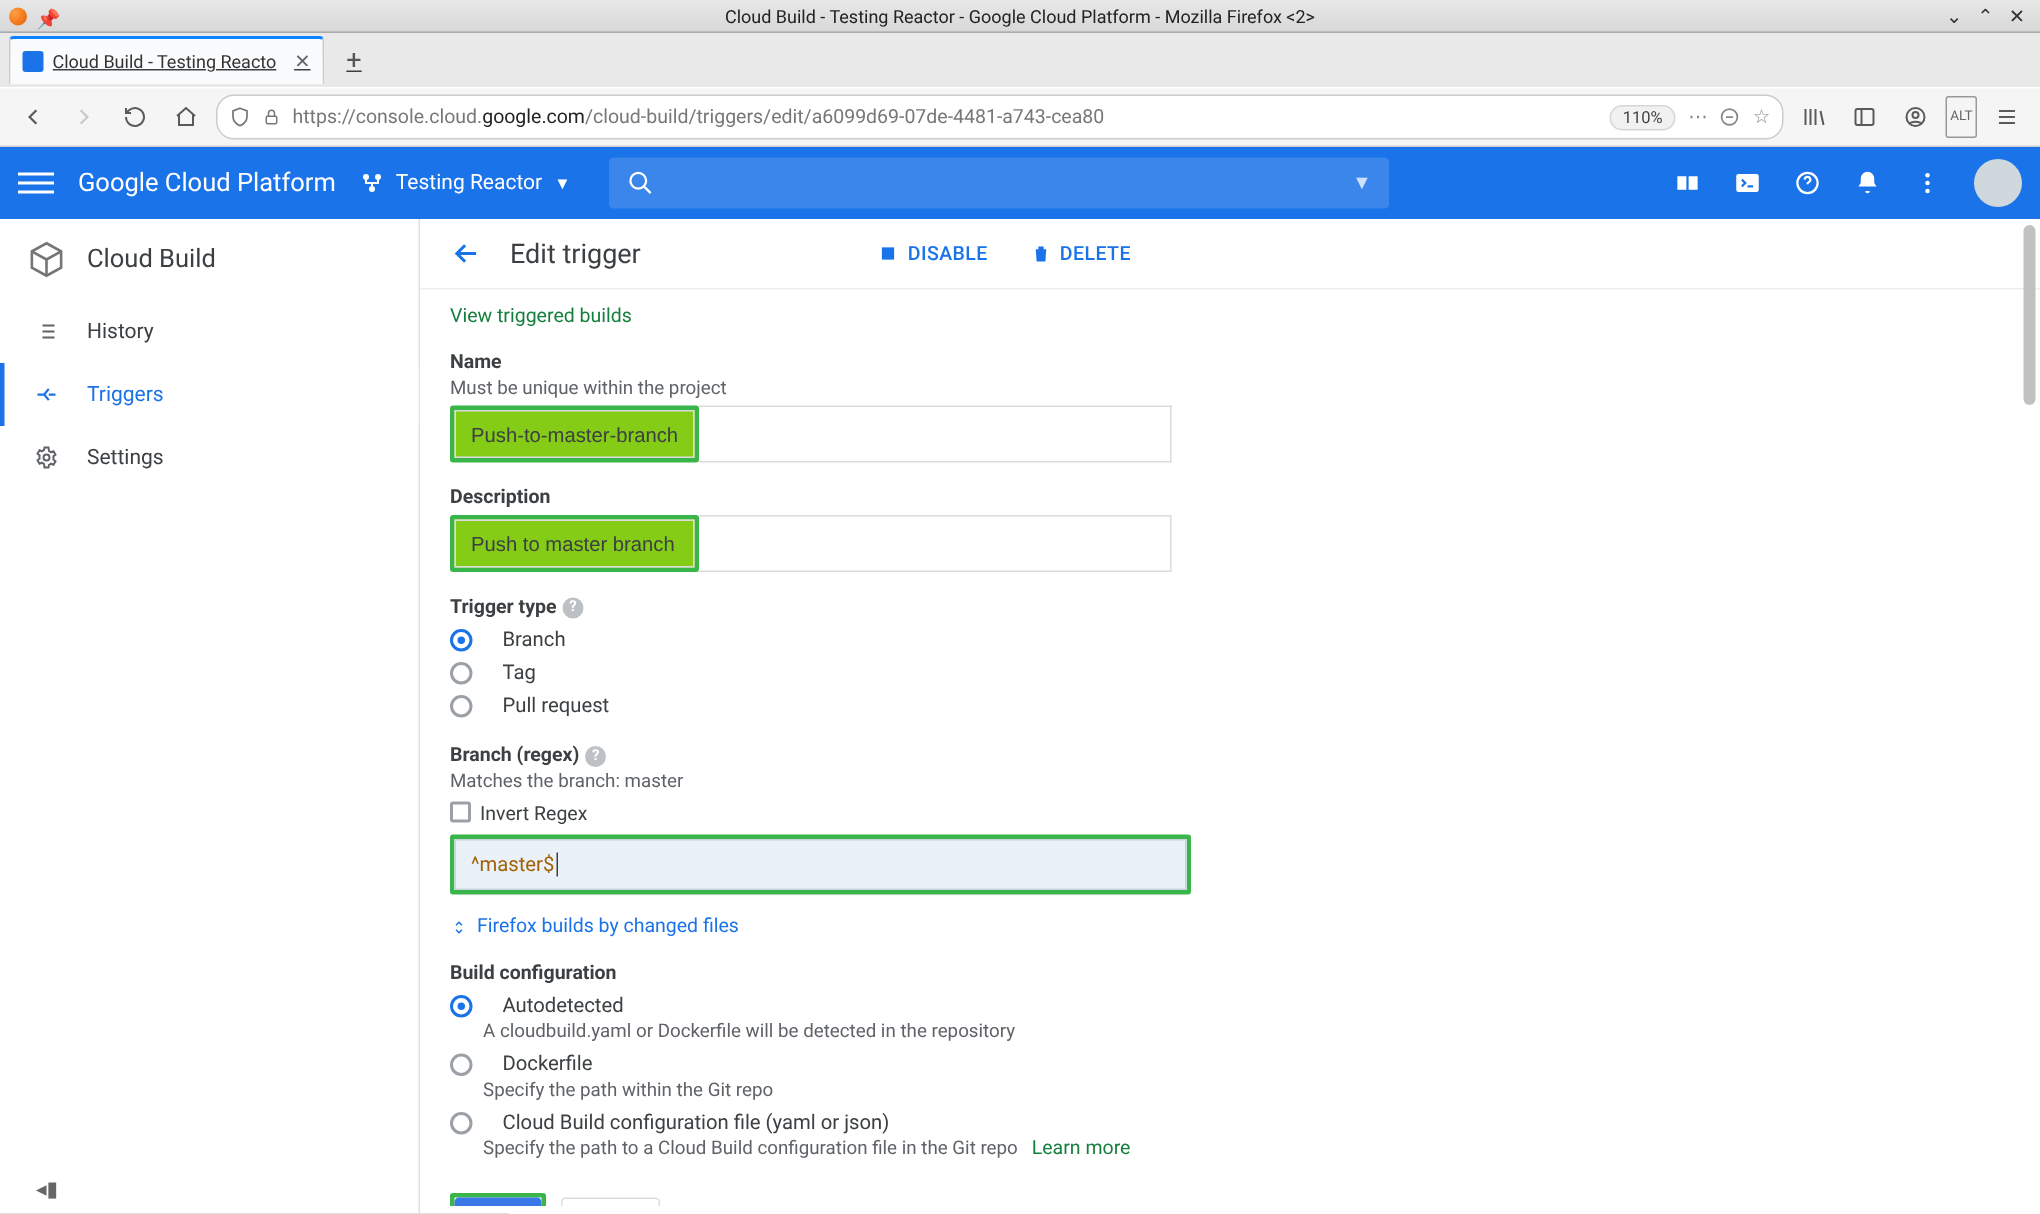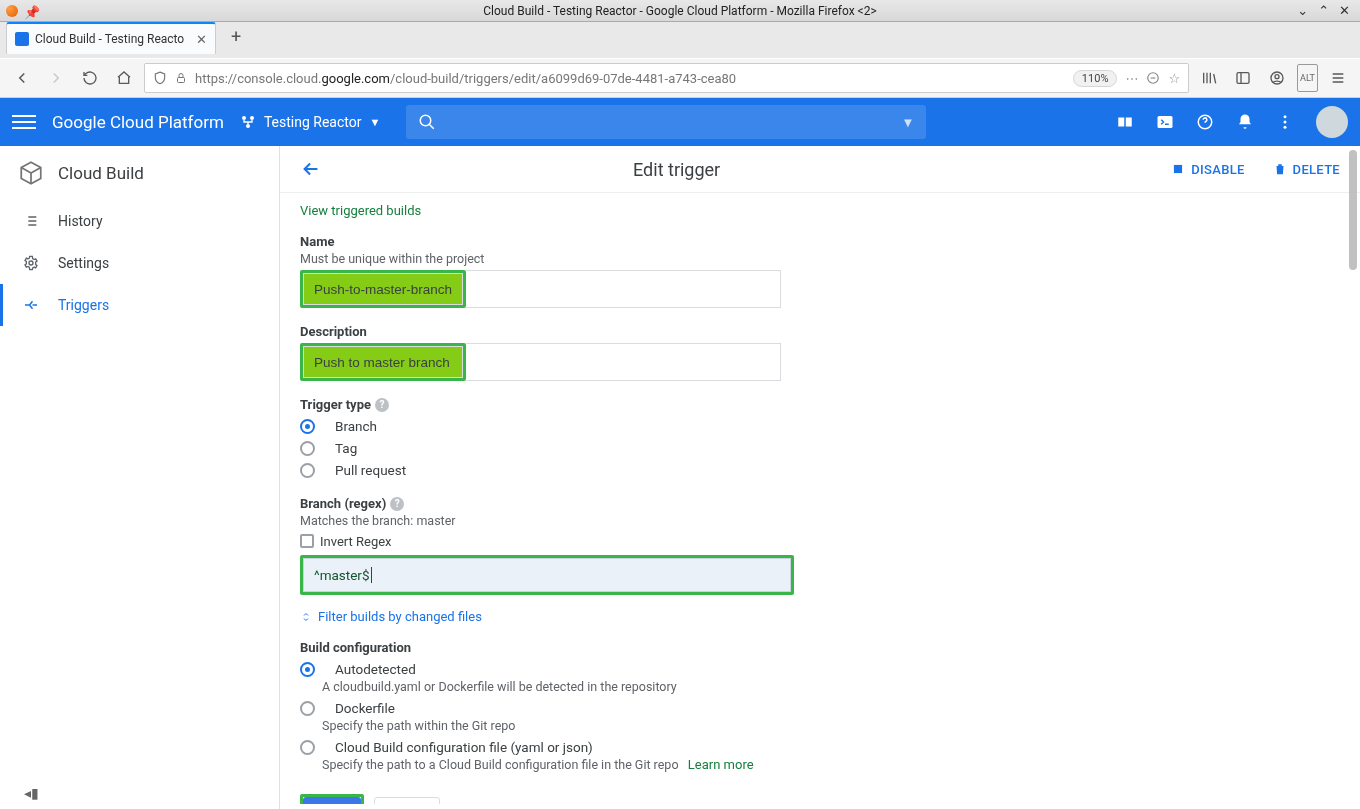--- a/index.html
+++ b/index.html
@@ -4,31 +4,31 @@
 <style>
   * { box-sizing: border-box; margin: 0; padding: 0; }
   html, body { width: 1360px; height: 809px; font-family: "Segoe UI", Roboto, "Helvetica Neue", Arial, sans-serif; font-size: 13px; color: #3c4043; background: #c5c5c5; overflow: hidden; }
   
   .titlebar { height: 22px; background: linear-gradient(#e8e8e8,#d8d8d8); border-bottom: 1px solid #aaa; display:flex; align-items:center; position:relative; }
   .titlebar .left-ico { display:flex; gap:6px; padding-left:6px; }
   .titlebar .left-ico span { width:12px; height:12px; display:inline-block; }
   .titlebar .title { position:absolute; left:0; right:0; text-align:center; font-size:12px; color:#222; }
   .titlebar .win-ctrl { margin-left:auto; display:flex; gap:10px; padding-right:10px; font-size:13px; color:#333; }
   
-  .ff-tabs { height: 36px; background:#e9e9ea; display:flex; align-items:flex-start; padding-left:6px; }
+  .ff-tabs { height: 36px; background:#e9e9ea; display:flex; align-items:center; padding-left:6px;text-decoration:underline; }
   .ff-tab { height:32px; min-width:210px; max-width:220px; background:#fafbfc; border:1px solid #ccc; border-bottom:none; border-top:2px solid #0a84ff; border-radius:3px 3px 0 0; display:flex; align-items:center; padding:0 8px; font-size:12px; color:#333; gap:6px; }
   .ff-tab .favicon { width:14px;height:14px; background:#1a73e8; border-radius:2px; }
   .ff-tab .label { flex:1; white-space:nowrap; overflow:hidden; text-overflow:ellipsis; }
   .ff-tab .x { color:#666; font-size:13px; }
   .ff-newtab { width:28px; height:28px; display:flex; align-items:center; justify-content:center; color:#555; font-size:18px; margin-left:6px; }
   
   .ff-toolbar { height:40px; background:#f5f5f6; display:flex; align-items:center; padding:0 8px; gap:6px; border-top:1px solid #fff; border-bottom:1px solid #d0d0d0; }
   .ff-btn { width:28px; height:28px; display:flex; align-items:center; justify-content:center; color:#5a5a5a; border-radius:4px; }
   .ff-btn.disabled { color:#bbb; }
-  .urlbar { flex:1; height:30px; border:1px solid #ccc; border-radius:2px; background:#fff; display:flex; align-items:center; padding:0 8px; gap:8px; font-size:13px; color:#777; }
+  .urlbar { flex:1; height:30px; border:1px solid #ccc; border-radius:12px; background:#fff; display:flex; align-items:center; padding:0 8px; gap:8px; font-size:13px; color:#777; }
   .urlbar .shield,.urlbar .lock { color:#777; }
   .urlbar .zoom { background:#f1f1f1; border:1px solid #d6d6d6; border-radius:10px; padding:1px 8px; font-size:11px; color:#444; margin-left:auto; }
   .urlbar .dots,.urlbar .star { color:#888; }
   .urltext { white-space:nowrap; overflow:hidden; }
   .urltext .host { color:#222; }
   
   .gcp-header { height:48px; background:#1a73e8; color:#fff; display:flex; align-items:center; padding:0 12px; gap:16px; }
   .gcp-hamburger { width:24px; height:24px; display:flex; flex-direction:column; justify-content:center; gap:4px; }
   .gcp-hamburger span { height:2px; background:#fff; }
   .gcp-logo { font-size:17px; }
@@ -42,21 +42,21 @@
   .app { display:flex; height:calc(809px - 22px - 36px - 40px - 48px); background:#fff; }
   .sidebar { width:280px; border-right:1px solid #e0e0e0; }
   .sb-head { display:flex; align-items:center; gap:14px; padding:14px 18px; font-size:17px; color:#3c4043; }
   .sb-head .cube { width:26px;height:26px; color:#757575; }
   .sb-item { display:flex; align-items:center; gap:18px; padding:12px 22px; font-size:14px; color:#3c4043; }
   .sb-item.active { color:#1a73e8; background:#fff; border-left:0; position:relative; }
   .sb-item.active::before { content:""; position:absolute; left:0; top:0; bottom:0; width:3px; background:#1a73e8; }
   .sb-ico { width:18px; height:18px; color:inherit; display:flex; align-items:center; justify-content:center; }
   .sb-collapse { position:absolute; bottom:8px; left:24px; color:#666; font-size:14px; }
   .main { flex:1; position:relative; overflow:hidden; }
-  .page-head { display:flex; align-items:center; gap:18px; padding:12px 20px; border-bottom:1px solid #eee;justify-content:space-between; }
+  .page-head { display:flex; align-items:center; gap:18px; padding:12px 20px; border-bottom:1px solid #eee; }
   .page-head .back { color:#1a73e8; }
   .page-head h1 { font-size:18px; font-weight:400; color:#3c4043; }
   .page-head .actions { display:flex; gap:28px; margin-left:140px; }
   .txtbtn { color:#1a73e8; font-weight:500; font-size:13px; display:flex; align-items:center; gap:6px; letter-spacing:0.3px; }
   .body { padding:10px 20px 24px 20px; overflow:auto; height:calc(100% - 52px); }
   .link { color:#15803d; font-size:13px; }
   .section-label { font-size:13px; color:#3c4043; margin-top:16px; font-weight:700; }
   .helper { font-size:12.5px; color:#5f6368; margin-top:2px; }
   .hibox { border:3px solid #39b54a; border-radius:2px; display:inline-block; }
   .input { height:32px; border:1px solid #dadce0; background:#84cc16; font-size:13.5px; color:#3c4043; padding:0 10px; }
@@ -64,21 +64,21 @@
   .name-row .tail { flex:0 0 315px; border:1px solid #dadce0; border-left:none; height:38px; background:#fff; }
   .desc-row { display:flex; margin-top:4px;align-items:flex-end; }
   .desc-row .tail { flex:0 0 315px; border:1px solid #dadce0; border-left:none; height:38px; background:#fff; }
   .radio-row { display:flex; align-items:center; gap:20px; margin-top:6px; font-size:13.5px; color:#3c4043; }
   .radio { width:15px;height:15px;border-radius:50%; border:2px solid #9aa0a6; display:inline-block; position:relative; }
   .radio.checked { border-color:#1a73e8; }
   .radio.checked::after { content:""; position:absolute; inset:3px; background:#1a73e8; border-radius:50%; }
   .check { width:14px;height:14px;border:2px solid #9aa0a6; display:inline-block; border-radius:2px; margin-right:6px; position:relative; top:2px; }
   .branch-input-wrap { margin-top:6px; }
   .branch-input-wrap .hibox { display:block; width:494px; }
-  .branch-input { width:100%; height:34px; border:1px solid #c8d3de; background:#eaf1f8; padding:0 10px; font-size:13.5px; color:#14532d; display:flex; align-items:center; }
+  .branch-input { width:100%; height:34px; border:1px solid #c8d3de; background:#eaf1f8; padding:0 10px; font-size:13.5px; color:#a16207; display:flex; align-items:center; }
   .branch-input .caret { width:1px; height:16px; background:#3c4043; margin-left:1px; }
   .expand { color:#1a73e8; font-size:13px; display:flex; align-items:center; gap:6px; margin-top:14px; }
   .sub { margin-left:22px; font-size:12.5px; color:#5f6368; margin-top:2px; }
   .btnbar { margin-top:22px; display:flex; align-items:center; gap:10px; }
   .btn-primary { background:#3b78e7; color:#fff; border:none; border-radius:3px; padding:7px 14px; font-size:13px; }
   .btn-secondary { background:#fff; border:1px solid #dadce0; border-radius:3px; padding:6px 12px; font-size:13px; color:#3c4043; }
   .save-hi { display:inline-block; border:3px solid #39b54a; border-radius:2px; }
   .scrollbar-fake { position:absolute; right:2px; top:0; bottom:0; width:12px; }
   .scrollbar-fake .thumb { position:absolute; top:4px; right:1px; width:8px; height:120px; background:#c1c1c1; border-radius:4px; }
   svg { display:block; }
@@ -254,36 +254,36 @@
       <span>Cloud Build</span>
     </div>
     <div class="sb-item">
       <span class="sb-ico">
           <svg width="16" height="16" viewBox="0 0 24 24" stroke="#5f6368" stroke-width="2" fill="none">
             <path d="M8 6h12M8 12h12M8 18h12M4 6h.01M4 12h.01M4 18h.01"></path>
           </svg>
         </span>
       <span>History</span>
     </div>
+    <div class="sb-item active">
+      <span class="sb-ico">
+          <svg width="18" height="18" viewBox="0 0 24 24" stroke="#1a73e8" stroke-width="2" fill="none">
+            <path d="M4 12h6M14 12h6M10 12l4-5M10 12l4 5"></path>
+          </svg>
+        </span>
+      <span>Triggers</span>
+    </div>
     <div class="sb-item">
       <span class="sb-ico">
           <svg width="16" height="16" viewBox="0 0 24 24" stroke="#5f6368" stroke-width="2" fill="none">
             <circle cx="12" cy="12" r="3"></circle>
             <path d="M19 12a7 7 0 0 0-.1-1.2l2.1-1.6-2-3.4-2.5 1a7 7 0 0 0-2-1.2L14 2h-4l-.5 2.6a7 7 0 0 0-2 1.2l-2.5-1-2 3.4 2.1 1.6A7 7 0 0 0 5 12c0 .4 0 .8.1 1.2L3 14.8l2 3.4 2.5-1a7 7 0 0 0 2 1.2L10 22h4l.5-2.6a7 7 0 0 0 2-1.2l2.5 1 2-3.4-2.1-1.6c.1-.4.1-.8.1-1.2z"></path>
           </svg>
         </span>
       <span>Settings</span>
-    </div>
-    <div class="sb-item active">
-      <span class="sb-ico">
-          <svg width="18" height="18" viewBox="0 0 24 24" stroke="#1a73e8" stroke-width="2" fill="none">
-            <path d="M4 12h6M14 12h6M10 12l4-5M10 12l4 5"></path>
-          </svg>
-        </span>
-      <span>Triggers</span>
     </div>
     <div class="sb-collapse">◂▮</div>
   </div>
 
   <div class="main">
     <div class="page-head">
       <span class="back">
         <svg width="22" height="22" viewBox="0 0 24 24" stroke="#1a73e8" stroke-width="2.2" fill="none">
             <path d="M19 12H5M11 6l-6 6 6 6"></path>
           </svg>
@@ -354,21 +354,21 @@
             <span>^master$</span>
               <span class="caret"></span>
           </div>
         </span>
       </div>
 
       <div class="expand">
         <svg width="12" height="12" viewBox="0 0 24 24" stroke="#1a73e8" stroke-width="2" fill="none">
             <path d="M8 9l4-4 4 4M8 15l4 4 4-4"></path>
           </svg>
-        <span>Filter builds by changed files</span>
+        <span>Firefox builds by changed files</span>
       </div>
 
       <div class="section-label" style="margin-top:16px">Build configuration</div>
       <div class="radio-row">
           <span class="radio checked"></span>
           <span>Autodetected</span>
         </div>
       <div class="sub">A cloudbuild.yaml or Dockerfile will be detected in the repository</div>
       <div class="radio-row">
           <span class="radio"></span>

